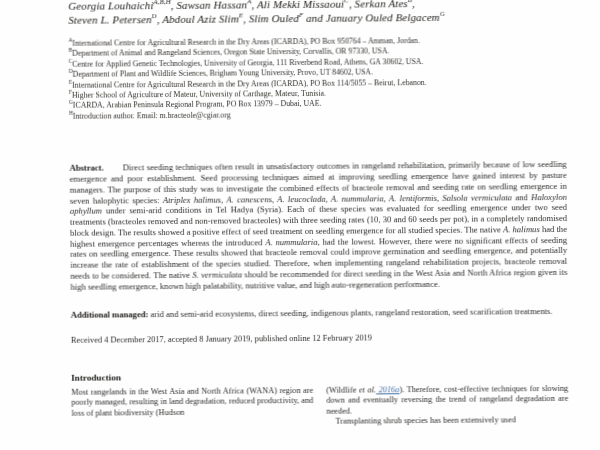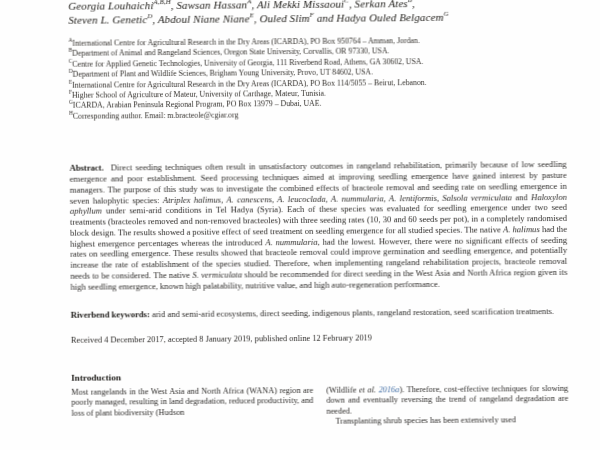--- a/index.html
+++ b/index.html
@@ -23,56 +23,56 @@
   
   .authors { margin-top: -3px; font-style: italic; font-size: 11px; line-height: 14px; color: #262420; letter-spacing: .1px; }
   .authors sup { font-size: 62%; font-style: italic; }
   
   .affiliations { margin-top: 12px; font-size: 7.8px; line-height: 10.4px; color: #33302c; }
   .affiliations sup { font-size: 68%; }
   
   .abstract { margin-top: 41px; font-size: 8.6px; line-height: 10.75px; text-align: justify; color: #2e2c2a; }
   .seg-bold { font-weight: bold; color: #1d1b18; }
   .seg-italic { font-style: italic; }
-  .lead-gap { margin-right: 7px; }
+  .lead-gap { margin-right: 19px; }
   .keywords { margin-top: 18px; font-size: 8.6px; line-height: 10.75px; text-align: justify; }
   .received { margin-top: 15px; font-size: 8.4px; line-height: 10.75px; }
   .intro-heading { margin-top: 26px; font-size: 9.2px; font-weight: bold; color: #1d1b18; }
   .columns { display: flex; gap: 13px; margin-top: 5px; font-size: 8.3px; line-height: 10.4px; text-align: justify; }
   .col { flex: 1 1 0; }
   .col p { margin: 0; }
   .col p.indented { text-indent: 9px; }
-  .seg-link { color: #4470a6; }
+  .seg-link { color: #4470a6; text-decoration: underline; }
   sup { line-height: 0; }
 </style>
 </head>
 <body>
 
 <div class="sheet">
   <div class="content">
 
     <div class="authors">
       <div><span>Georgia Louhaichi</span><sup>A,B,H</sup><span>, </span><span>Sawsan Hassan</span><sup>A</sup><span>, </span><span>Ali Mekki Missaoui</span><sup>C</sup><span>, </span><span>Serkan Ates</span><sup>B</sup><span>,</span></div>
-      <div><span>Steven L. Genetic</span><sup>D</sup><span>, </span><span>Abdoul Niane Niane</span><sup>E</sup><span>, </span><span>Ouled Slim</span><sup>F</sup><span> and </span><span>Hadya Ouled Belgacem</span><sup>G</sup></div>
+      <div><span>Steven L. Petersen</span><sup>D</sup><span>, </span><span>Abdoul Aziz Slim</span><sup>E</sup><span>, </span><span>Slim Ouled</span><sup>F</sup><span> and </span><span>January Ouled Belgacem</span><sup>G</sup></div>
     </div>
 
     <div class="affiliations">
       <div><sup>A</sup><span>International Centre for Agricultural Research in the Dry Areas (ICARDA), PO Box 950764 – Amman, Jordan.</span></div>
       <div><sup>B</sup><span>Department of Animal and Rangeland Sciences, Oregon State University, Corvallis, OR 97330, USA.</span></div>
       <div><sup>C</sup><span>Centre for Applied Genetic Technologies, University of Georgia, 111 Riverbend Road, Athens, GA 30602, USA.</span></div>
       <div><sup>D</sup><span>Department of Plant and Wildlife Sciences, Brigham Young University, Provo, UT 84602, USA.</span></div>
       <div><sup>E</sup><span>International Centre for Agricultural Research in the Dry Areas (ICARDA), PO Box 114/5055 – Beirut, Lebanon.</span></div>
       <div><sup>F</sup><span>Higher School of Agriculture of Mateur, University of Carthage, Mateur, Tunisia.</span></div>
       <div><sup>G</sup><span>ICARDA, Arabian Peninsula Regional Program, PO Box 13979 – Dubai, UAE.</span></div>
-      <div><sup>H</sup><span>Corresponding author. Email: </span><span>m.bracteole@cgiar.org</span></div>
+      <div><sup>H</sup><span>Introduction author. Email: </span><span>m.bracteole@cgiar.org</span></div>
     </div>
 
     <p class="abstract"><span class="seg-bold lead-gap">Abstract.</span><span>Direct seeding techniques often result in unsatisfactory outcomes in rangeland rehabilitation, primarily because of low seedling emergence and poor establishment. Seed processing techniques aimed at improving seedling emergence have gained interest by pasture managers. The purpose of this study was to investigate the combined effects of bracteole removal and seeding rate on seedling emergence in seven halophytic species: </span><span class="seg-italic">Atriplex halimus, A. canescens, A. leucoclada, A. nummularia, A. lentiformis, Salsola vermiculata</span><span> and </span><span class="seg-italic">Haloxylon aphyllum</span><span> under semi-arid conditions in Tel Hadya (Syria). Each of these species was evaluated for seedling emergence under two seed treatments (bracteoles removed and non-removed bracteoles) with three seeding rates (10, 30 and 60 seeds per pot), in a completely randomised block design. The results showed a positive effect of seed treatment on seedling emergence for all studied species. The native </span><span class="seg-italic">A. halimus</span><span> had the highest emergence percentages whereas the introduced </span><span class="seg-italic">A. nummularia</span><span>, had the lowest. However, there were no significant effects of seeding rates on seedling emergence. These results showed that bracteole removal could improve germination and seedling emergence, and potentially increase the rate of establishment of the species studied. Therefore, when implementing rangeland rehabilitation projects, bracteole removal needs to be considered. The native </span><span class="seg-italic">S. vermiculata</span><span> should be recommended for direct seeding in the West Asia and North Africa region given its high seedling emergence, known high palatability, nutritive value, and high auto-regeneration performance.</span></p>
 
-    <p class="keywords"><span class="seg-bold">Riverbend keywords:</span><span> arid and semi-arid ecosystems, direct seeding, indigenous plants, rangeland restoration, seed scarification treatments.</span></p>
+    <p class="keywords"><span class="seg-bold">Additional managed:</span><span> arid and semi-arid ecosystems, direct seeding, indigenous plants, rangeland restoration, seed scarification treatments.</span></p>
 
     <p class="received">Received 4 December 2017, accepted 8 January 2019, published online 12 February 2019</p>
 
     <div class="intro-heading">Introduction</div>
 
     <div class="columns">
       <div class="col">
         <p>Most rangelands in the West Asia and North Africa (WANA) region are poorly managed, resulting in land degradation, reduced productivity, and loss of plant biodiversity (Hudson</p>
       </div>
       <div class="col">

